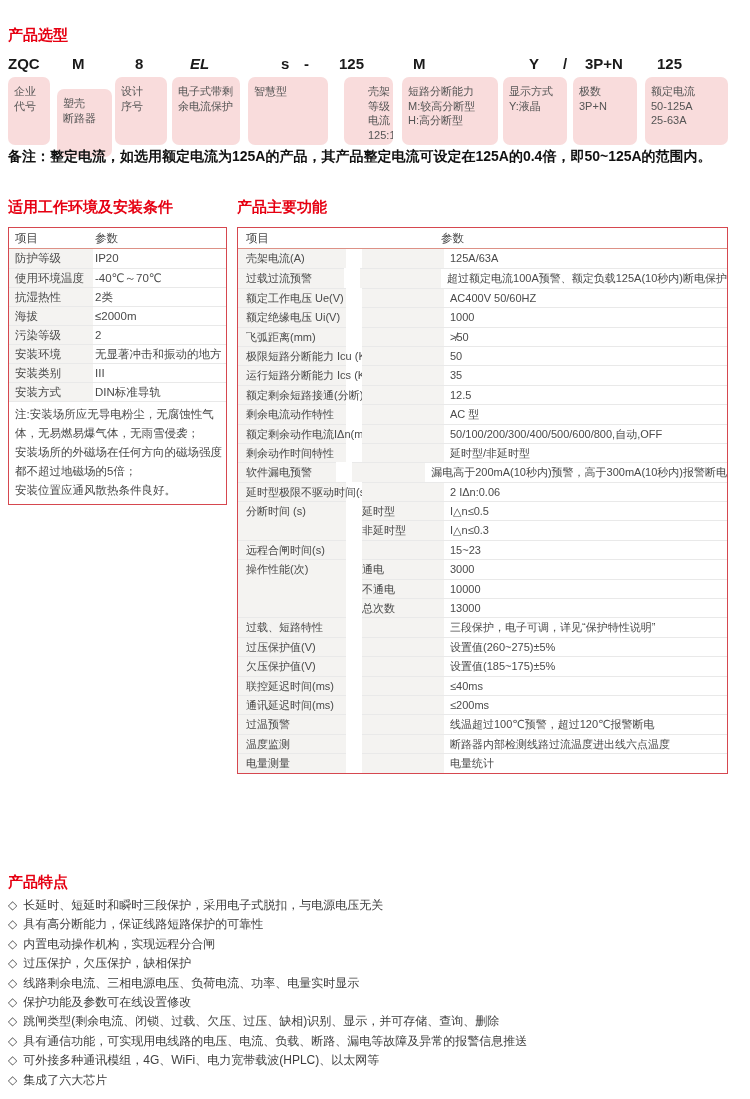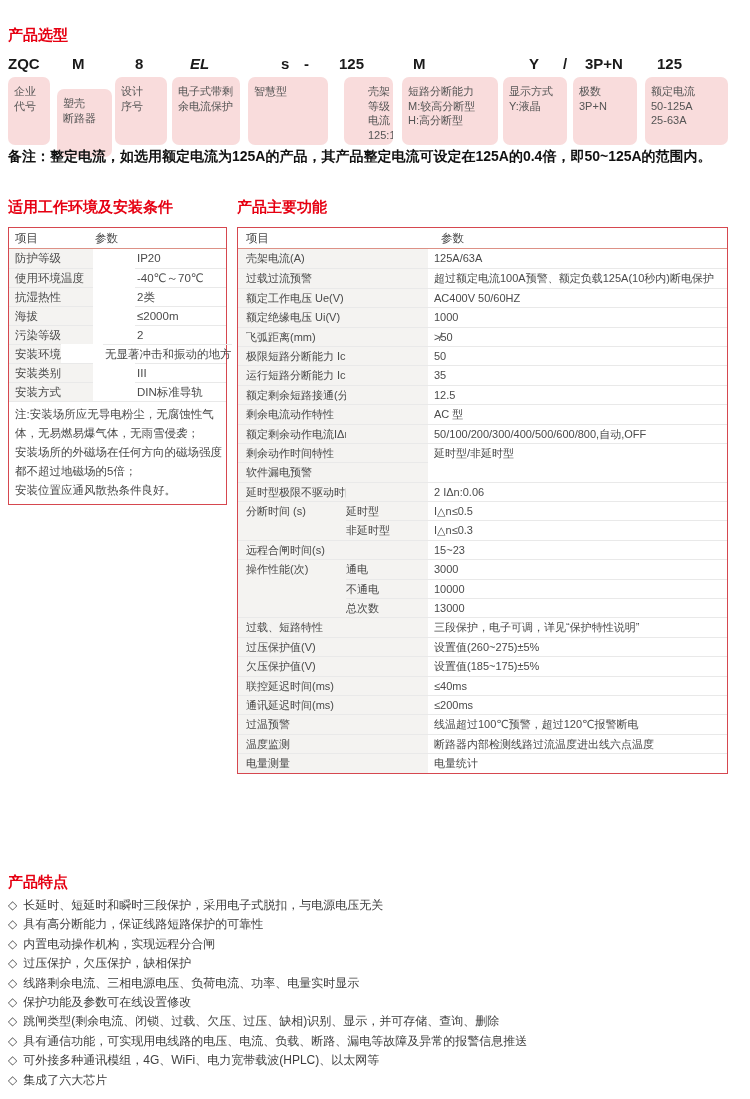--- a/index.html
+++ b/index.html
@@ -24,36 +24,36 @@
   .tbl{position:absolute;top:227px;border:1.5px solid var(--border);box-sizing:border-box;background:#fff;}
   #env-table{left:8px;width:219px;}
   #fn-table{left:237px;width:491px;}
 
   .thead{display:flex;height:20px;line-height:20px;border-bottom:1.5px solid var(--header-line);font-size:11.5px;color:#4a4a4a;}
   .env-head-label{width:84px;padding-left:6px;box-sizing:border-box;}
   .env-head-value{flex:1;padding-left:2px;}
   .fn-head-label{width:190px;padding-left:8px;box-sizing:border-box;}
   .fn-head-value{flex:1;padding-left:13px;}
 
-  .env-row{display:flex;height:19px;font-size:11.5px;gap:42px;}
+  .env-row{display:flex;height:19px;font-size:11.5px;}
   .env-row>*{box-sizing:border-box;line-height:19px;white-space:nowrap;border-top:1px solid var(--row-line);}
   .env-row.first>*{border-top:none;}
   .env-label{width:84px;padding-left:6px;background:var(--label-bg);}
   .env-value{flex:1;padding-left:2px;}
   .env-note{
     border-top:1px solid var(--row-line);font-size:11.5px;line-height:19px;
     padding:3px 3px 4px 6px;white-space:pre-line;color:#4a4a4a;
   }
 
   .fn-row{display:flex;height:19.4px;font-size:11px;}
   .fn-row>*{box-sizing:border-box;line-height:19.4px;white-space:nowrap;border-top:1px solid var(--row-line);}
   .fn-row.first>*{border-top:none;}
   .fn-row.cont .fn-label{border-top:none;}
   .fn-label{width:108px;padding-left:8px;background:var(--label-bg);overflow:visible;}
-  .fn-sub{width:82px;background:var(--label-bg);}
+  .fn-sub{width:82px;background:var(--label-bg);margin-left:16px;}
   .fn-value{flex:1;padding-left:6px;}
 
   #feature-list{position:absolute;left:8px;top:896px;}
   .feat-item{height:19.4px;line-height:19.4px;font-size:12px;color:#3f3f3f;white-space:nowrap;}
   .feat-item .diamond{margin-right:6px;color:#555;font-size:12px;}
 </style>
 </head>
 <body>
 
 <div class="page">
@@ -201,20 +201,21 @@
           <div class="fn-value">50/100/200/300/400/500/600/800,自动,OFF</div>
         </div>
         <div class="fn-row">
           <div class="fn-label">剩余动作时间特性</div>
           <div class="fn-sub"></div>
           <div class="fn-value">延时型/非延时型</div>
         </div>
         <div class="fn-row">
           <div class="fn-label">软件漏电预警</div>
           <div class="fn-sub"></div>
+          <div class="fn-value">漏电高于200mA(10秒内)预警，高于300mA(10秒内)报警断电</div>
         </div>
         <div class="fn-row">
           <div class="fn-label">延时型极限不驱动时间(s)</div>
           <div class="fn-sub"></div>
           <div class="fn-value">2 IΔn:0.06</div>
         </div>
         <div class="fn-row">
           <div class="fn-label">分断时间 (s)</div>
           <div class="fn-sub">延时型</div>
           <div class="fn-value">I△n≤0.5</div>

